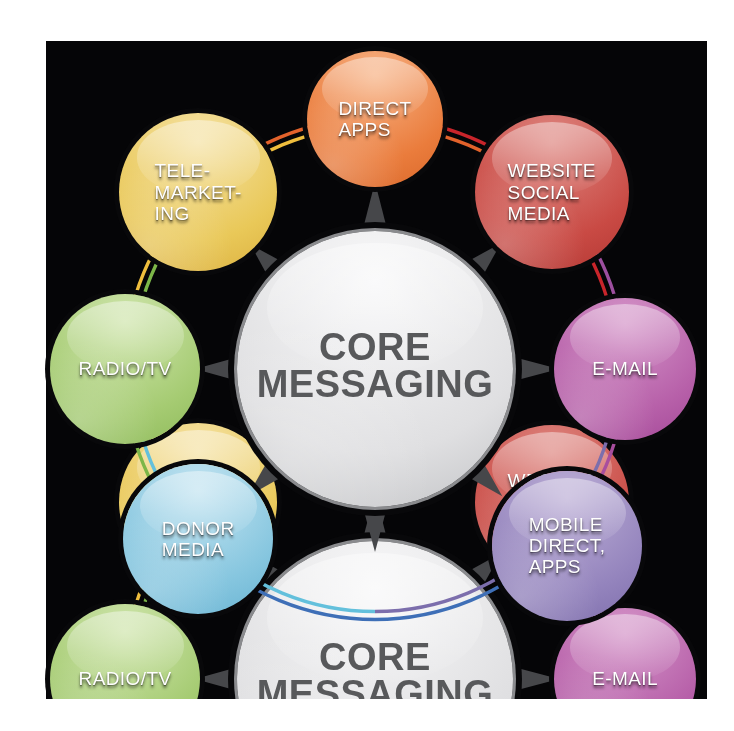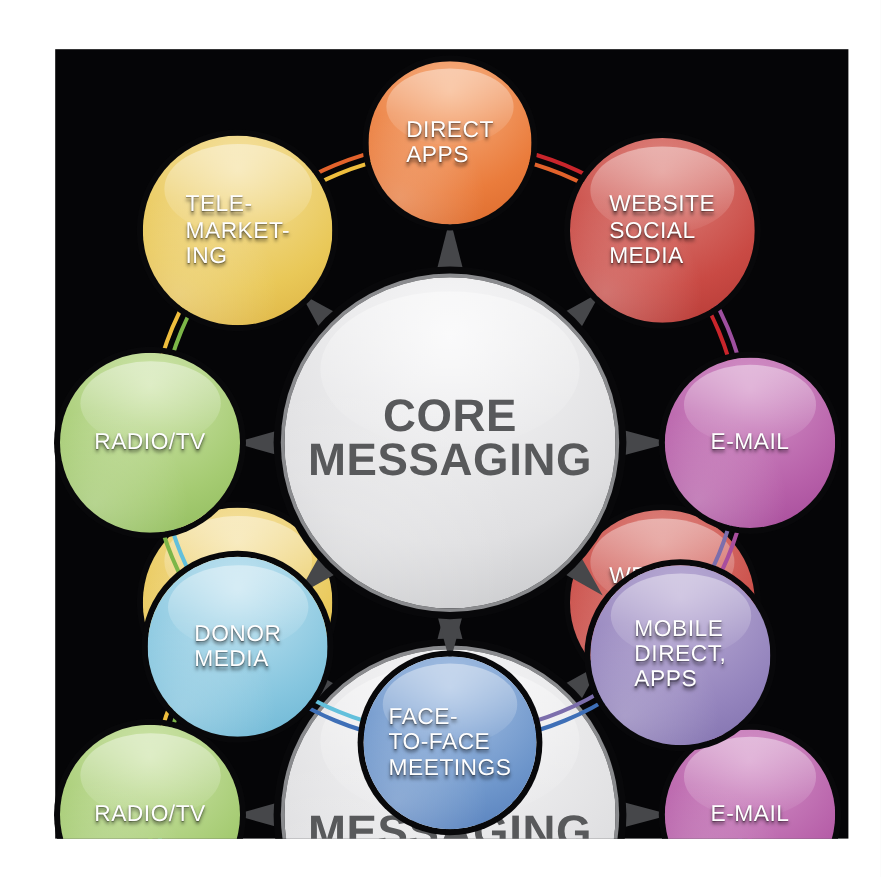--- a/index.html
+++ b/index.html
@@ -136,27 +136,20 @@
             <div>E-MAIL</div>
           </div>
         </div>
         <div class="node sat" style="left: 492px; top: 470.777px; width: 150px; height: 150px; background: radial-gradient(circle at 19% 84%, rgba(255, 255, 255, 0.25), rgba(255, 255, 255, 0) 45%), radial-gradient(120% 120% at 50% 18%, rgb(188, 174, 214) 0%, rgb(148, 132, 189) 52%, rgb(111, 95, 160) 100%);">
           <div class="lbl">
             <div>MOBILE</div>
             <div>DIRECT,</div>
             <div>APPS</div>
           </div>
         </div>
-        <div class="node sat" style="left: 303px; top: 547px; width: 144px; height: 144px; background: radial-gradient(circle at 19% 84%, rgba(255, 255, 255, 0.25), rgba(255, 255, 255, 0) 45%), radial-gradient(120% 120% at 50% 18%, rgb(168, 194, 228) 0%, rgb(110, 150, 203) 52%, rgb(63, 106, 174) 100%);">
-          <div class="lbl">
-            <div>FACE-</div>
-            <div>TO-FACE</div>
-            <div>MEETINGS</div>
-          </div>
-        </div>
         <div class="node sat" style="left: 123.223px; top: 464px; width: 150px; height: 150px; background: radial-gradient(circle at 19% 84%, rgba(255, 255, 255, 0.25), rgba(255, 255, 255, 0) 45%), radial-gradient(120% 120% at 50% 18%, rgb(195, 228, 241) 0%, rgb(134, 198, 223) 52%, rgb(84, 167, 202) 100%);">
           <div class="lbl">
             <div>DONOR</div>
             <div>MEDIA</div>
           </div>
         </div>
         <div class="node sat" style="left: 50px; top: 294px; width: 150px; height: 150px; background: radial-gradient(circle at 19% 84%, rgba(255, 255, 255, 0.25), rgba(255, 255, 255, 0) 45%), radial-gradient(120% 120% at 50% 18%, rgb(207, 229, 172) 0%, rgb(165, 203, 114) 52%, rgb(127, 175, 74) 100%);">
           <div class="lbl">
             <div>RADIO/TV</div>
           </div>

